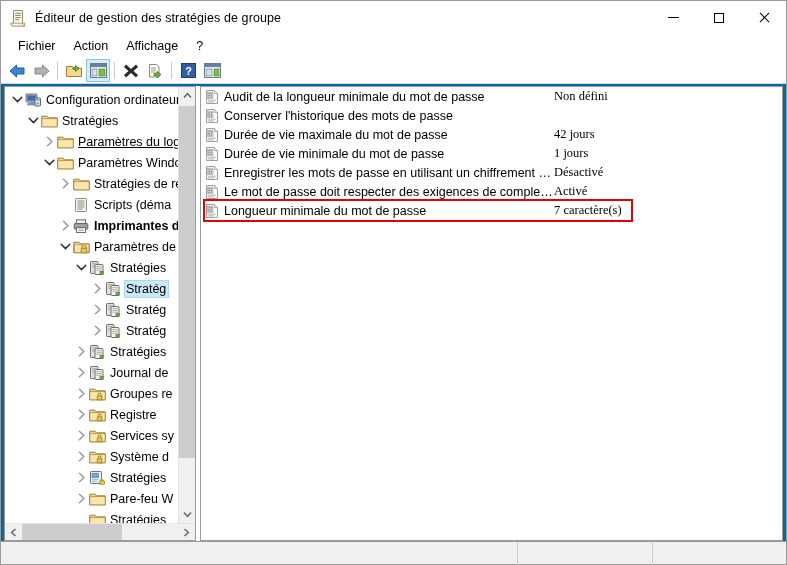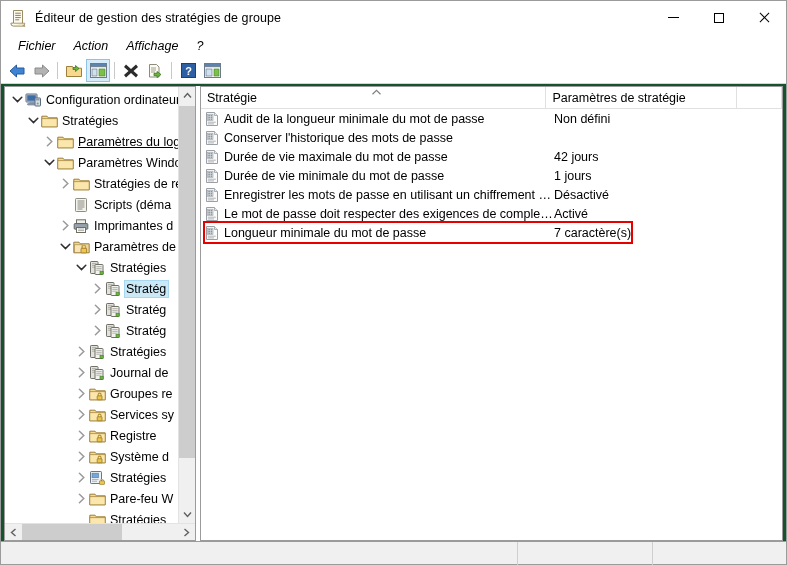--- a/index.html
+++ b/index.html
@@ -9,21 +9,21 @@
     overflow: hidden;
     background: #ffffff;
     font-family: "Liberation Sans", sans-serif;
     font-size: 12px;
     color: #000000;
   }
 
   #window {
     position: relative;
     width: 787px; height: 565px;
-    background: #14532d;
+    background: #0369a1;
     border: 1px solid #9b9b9b;
     display: flex;
     flex-direction: column;
   }
 
   
   .titlebar {
     height: 33px;
     min-height: 33px;
     background: #ffffff;
@@ -70,21 +70,20 @@
   .glyph-close::before { transform: rotate(45deg); }
   .glyph-close::after  { transform: rotate(-45deg); }
 
   
   .menubar {
     height: 24px; min-height: 24px;
     background: #ffffff;
     display: flex;
     align-items: center;
     padding-left: 8px;
-    font-style: italic;
   }
   .menu-item {
     padding: 3px 9px;
     font-size: 12.5px;
     color: #000;
     cursor: default;
     white-space: nowrap;
   }
 
   
@@ -270,20 +269,21 @@
     position: relative;
   }
   .cell-name {
     width: 329px;
     overflow: hidden;
     text-overflow: ellipsis;
   }
   .cell-value {
     overflow: hidden;
     padding-left: 1px;
+    font-family: Liberation Serif, serif;
   }
   .redbox {
     position: absolute;
     left: 2px;
     width: 430px;
     height: 23px;
     border: 2px solid #e60000;
     pointer-events: none;
     box-sizing: border-box;
   }
@@ -493,21 +493,21 @@
                     <line x1="4.5" y1="4" x2="11.5" y2="4"></line>
                     <line x1="4.5" y1="6" x2="11.5" y2="6"></line>
                     <line x1="4.5" y1="8" x2="11.5" y2="8"></line>
                     <line x1="4.5" y1="10" x2="11.5" y2="10"></line>
                     <line x1="4.5" y1="12" x2="9.5" y2="12"></line>
                   </g>
                 </svg>
               </span>
               <span class="tnode-label">Scripts (déma</span>
             </div>
-            <div class="tnode" style="padding-left: 52px;">
+            <div class="tnode" style="padding-left: 52px; font-weight: bold;">
               <span class="twisty">
                 <svg width="9" height="11" viewBox="0 0 9 11">
                   <path d="M2.4 1.2 L6.8 5.5 L2.4 9.8" fill="none" stroke="#9a9a9a" stroke-width="1.5" stroke-linecap="round"></path>
                 </svg>
               </span>
               <span class="ticon">
                 <svg class="ic" width="17" height="16" viewBox="0 0 17 16">
                   <rect x="3.5" y="1.8" width="9" height="4" fill="#eeeeea" stroke="#6e6e62"></rect>
                   <rect x="1.2" y="5.6" width="13.6" height="5.6" rx="0.8" fill="#9aa3ad" stroke="#5c646d"></rect>
                   <rect x="3.5" y="9.5" width="9" height="5" fill="#ffffff" stroke="#6e6e62"></rect>
@@ -709,37 +709,37 @@
                 </svg>
               </span>
               <span class="ticon">
                 <svg class="ic" width="17" height="16" viewBox="0 0 17 16">
                   <path d="M0.8 3.2 h5.2 l1.3 1.6 h8.9 v9 h-15.4 z" fill="#f6d88e" stroke="#9c7f3a" stroke-width="1"></path>
                   <path d="M0.8 5.6 h15.4 v8.2 h-15.4 z" fill="#fbe6ab" stroke="#9c7f3a" stroke-width="0.7"></path>
                   <path d="M8.6 8.6 a2 2 0 0 1 4 0 v1.4 h-1.1 v-1.4 a0.9 0.9 0 0 0 -1.8 0 v1.4 h-1.1 z" fill="#b5902f"></path>
                   <rect x="8.2" y="9.8" width="4.8" height="4" rx="0.5" fill="#ecc64b" stroke="#8a6c20" stroke-width="0.7"></rect>
                 </svg>
               </span>
-              <span class="tnode-label">Services sy</span>
+              <span class="tnode-label">Registre</span>
             </div>
             <div class="tnode" style="padding-left: 68px;">
               <span class="twisty">
                 <svg width="9" height="11" viewBox="0 0 9 11">
                   <path d="M2.4 1.2 L6.8 5.5 L2.4 9.8" fill="none" stroke="#9a9a9a" stroke-width="1.5" stroke-linecap="round"></path>
                 </svg>
               </span>
               <span class="ticon">
                 <svg class="ic" width="17" height="16" viewBox="0 0 17 16">
                   <path d="M0.8 3.2 h5.2 l1.3 1.6 h8.9 v9 h-15.4 z" fill="#f6d88e" stroke="#9c7f3a" stroke-width="1"></path>
                   <path d="M0.8 5.6 h15.4 v8.2 h-15.4 z" fill="#fbe6ab" stroke="#9c7f3a" stroke-width="0.7"></path>
                   <path d="M8.6 8.6 a2 2 0 0 1 4 0 v1.4 h-1.1 v-1.4 a0.9 0.9 0 0 0 -1.8 0 v1.4 h-1.1 z" fill="#b5902f"></path>
                   <rect x="8.2" y="9.8" width="4.8" height="4" rx="0.5" fill="#ecc64b" stroke="#8a6c20" stroke-width="0.7"></rect>
                 </svg>
               </span>
-              <span class="tnode-label">Registre</span>
+              <span class="tnode-label">Services sy</span>
             </div>
             <div class="tnode" style="padding-left: 68px; text-align: right;">
               <span class="twisty">
                 <svg width="9" height="11" viewBox="0 0 9 11">
                   <path d="M2.4 1.2 L6.8 5.5 L2.4 9.8" fill="none" stroke="#9a9a9a" stroke-width="1.5" stroke-linecap="round"></path>
                 </svg>
               </span>
               <span class="ticon">
                 <svg class="ic" width="17" height="16" viewBox="0 0 17 16">
                   <path d="M0.8 3.2 h5.2 l1.3 1.6 h8.9 v9 h-15.4 z" fill="#f6d88e" stroke="#9c7f3a" stroke-width="1"></path>
@@ -826,34 +826,20 @@
           <svg width="7" height="9" viewBox="0 0 7 9">
               <path d="M1.5 1 L5.5 4.5 L1.5 8" fill="none" stroke="#606060" stroke-width="1.4"></path>
             </svg>
         </div>
       </div>
     </div>
 
     <div class="splitter"></div>
 
     <div class="list-pane">
-      <div class="lv-header" id="lv-header">
-          <div class="lv-col" style="width: 346px;">
-            <span>Stratégie</span>
-            <span class="sort-arrow"><svg width="11" height="7" viewBox="0 0 11 7">
-                <path d="M1.5 5.2 L5.5 1.4 L9.5 5.2" fill="none" stroke="#808080" stroke-width="1.2"></path>
-              </svg></span>
-          </div>
-          <div class="lv-col" style="width: 191px;">
-            <span>Paramètres de stratégie</span>
-          </div>
-          <div class="lv-col" style="width: 45px;">
-            <span></span>
-          </div>
-        </div>
       <div class="lv-rows" id="lv-rows">
           <div class="lv-row">
             <span class="row-icon">
               <svg class="ic" width="16" height="16" viewBox="0 0 16 16">
                 <path d="M2.5 1.5 h8 l3 3 v10 h-11 z" fill="#fbfbfb" stroke="#9aa0a6" stroke-width="1"></path>
                 <path d="M10.5 1.5 v3 h3" fill="#e7e9eb" stroke="#9aa0a6" stroke-width="0.8"></path>
                 <rect x="3.6" y="3.2" width="5.4" height="6.2" fill="#dfe3e6" stroke="#9aa0a6" stroke-width="0.6"></rect>
                 <g fill="#8c949c">
                   <rect x="4.3" y="3.9" width="1.6" height="1.4"></rect>
                   <rect x="6.6" y="3.9" width="1.6" height="1.4"></rect>

